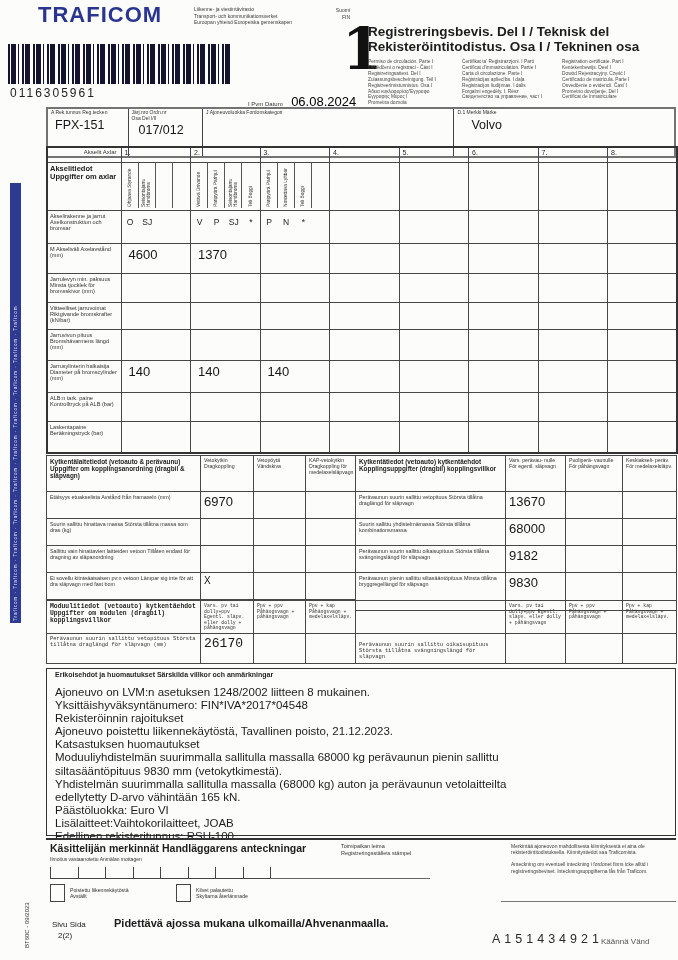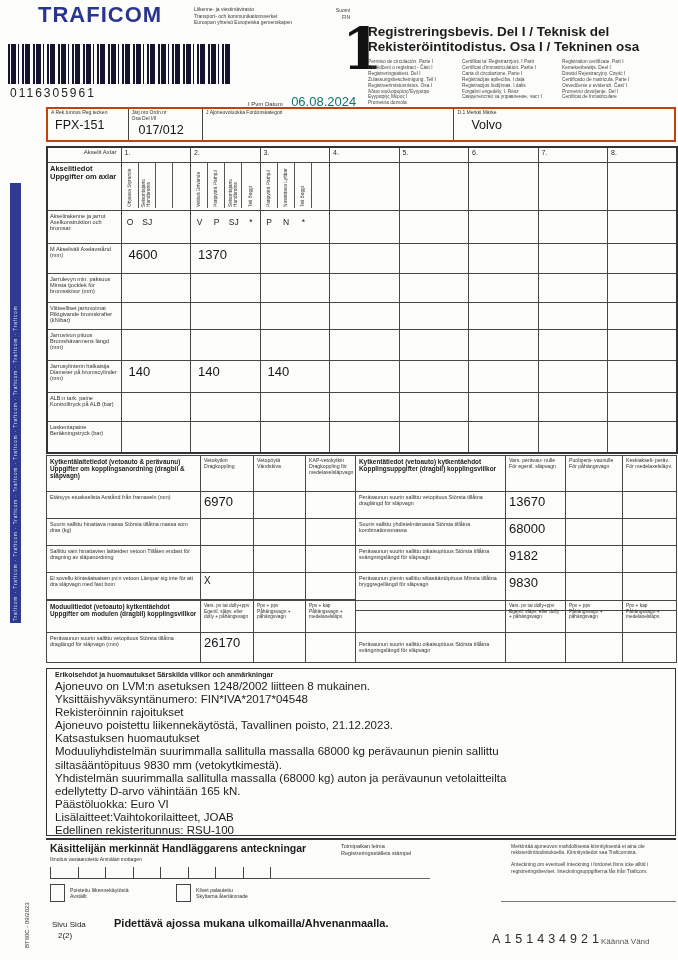--- a/index.html
+++ b/index.html
@@ -12,24 +12,24 @@
   .agency{left:194px;top:6px;width:126px;font-size:5px;line-height:6.6px;color:#3a3a3a;}
   .country{left:322px;top:7px;font-size:5px;line-height:6.6px;color:#3a3a3a;text-align:right;width:28px;}
   .barcode{left:8px;top:44px;width:224px;height:40px;
     background:repeating-linear-gradient(90deg,#14142e 0 2px,#fcfcfa 2px 3px,#14142e 3px 8px,#fcfcfa 8px 10px,#14142e 10px 11px,#fcfcfa 11px 14px,#14142e 14px 16px,#fcfcfa 16px 17px,#14142e 17px 22px,#fcfcfa 22px 25px);}
   .bcnum{left:10px;top:86px;font-size:12px;letter-spacing:2px;color:#222;}
   .bigdigit{left:342px;top:20px;font-family:"DejaVu Serif",serif;font-size:58px;line-height:58px;font-weight:bold;color:#111;}
   .title{left:368px;top:24px;font-size:13.5px;line-height:15px;font-weight:bold;color:#1d1d1d;}
   .trans{top:59px;font-size:4.8px;line-height:5.9px;color:#474747;white-space:pre-line;}
   .t1{left:368px;width:90px;} .t2{left:462px;width:98px;} .t3{left:562px;width:112px;}
   .dateline{left:248px;top:92px;}
-  .dateline .dl{font-size:6px;color:#333;} .dateline .dv{font-size:13px;color:#0f766e;margin-left:4px;}
-
-  
-  .idrow{left:46px;top:107px;width:630px;height:35px;border:2px solid #c2410c;display:flex;box-sizing:border-box;}
+  .dateline .dl{font-size:6px;color:#333;} .dateline .dv{font-size:13px;color:#000000;margin-left:4px;}
+
+  
+  .idrow{left:46px;top:107px;width:630px;height:51px;border:2px solid #737373;display:flex;box-sizing:border-box;}
   .idcell{border-right:1px solid #444;box-sizing:border-box;display:flex;flex-direction:column;padding:1px 0 0 3px;}
   .idcell:last-child{border-right:none;}
   .flab{font-size:5px;color:#333;white-space:pre-line;line-height:5.6px;}
   .fval{font-size:12.5px;color:#161616;margin-top:2px;padding-left:4px;}
 
   
   table{border-collapse:collapse;table-layout:fixed;}
   .axtab{left:46px;top:146px;width:630px;}
   .axtab td{border:1px solid #474747;vertical-align:top;padding:0;overflow:hidden;}
   .axtab{border:2px solid #333;}
@@ -49,27 +49,27 @@
   
   .csec{left:46px;top:455px;width:630px;height:144px;}
   .ct{position:absolute;top:0;}
   .ct td{border:1px solid #474747;vertical-align:top;padding:2px 3px;overflow:hidden;box-sizing:border-box;}
   .ct{border:1.5px solid #333;}
   .cthead{font-size:6.4px;font-weight:bold;line-height:7px;color:#222;}
   .chead{font-size:5.2px;line-height:5.9px;color:#333;}
   .clab{font-size:5.4px;line-height:6.1px;color:#333;}
   .cval{font-size:13px;color:#161616;}
   .mtab{left:46px;top:600px;width:630px;border:1.5px solid #333;}
-  .mtab td{border:1px solid #474747;vertical-align:top;padding:2px 3px;overflow:hidden;}
+  .mtab td{border:1px solid #474747;vertical-align:top;padding:2px 3px;overflow:hidden;font-family:Liberation Mono, monospace;}
   .mhead{font-size:4.8px;line-height:5.5px;color:#333;}
 
   
   .cond{left:46px;top:668px;width:630px;height:168px;border:1.5px solid #333;box-sizing:border-box;padding:2px 8px;}
   .condtitle{font-size:7px;font-weight:bold;color:#1f1f1f;}
-  .condlines{font-size:11.5px;line-height:13.1px;color:#1d1d1d;white-space:pre-line;margin-top:2px;}
+  .condlines{font-size:11.5px;line-height:13.1px;color:#1d1d1d;white-space:pre-line;margin-top:8px;}
 
   
   .hand{left:46px;top:838px;width:630px;height:66px;border-top:2px solid #333;}
   .htitle{left:4px;top:2px;font-size:10.5px;font-weight:bold;color:#1d1d1d;}
   .hsub{left:4px;top:16px;font-size:5px;color:#333;}
   .tickrow{left:4px;top:27px;width:220px;height:12px;display:flex;border-right:1px solid #444;}
   .tick{flex:1;border-left:1px solid #444;border-bottom:1px solid #444;}
   .tickline{left:224px;top:38px;width:160px;border-top:1px solid #666;}
   .cbrow{display:flex;align-items:flex-start;}
   .cb1{left:4px;top:44px;} .cb2{left:130px;top:44px;}

